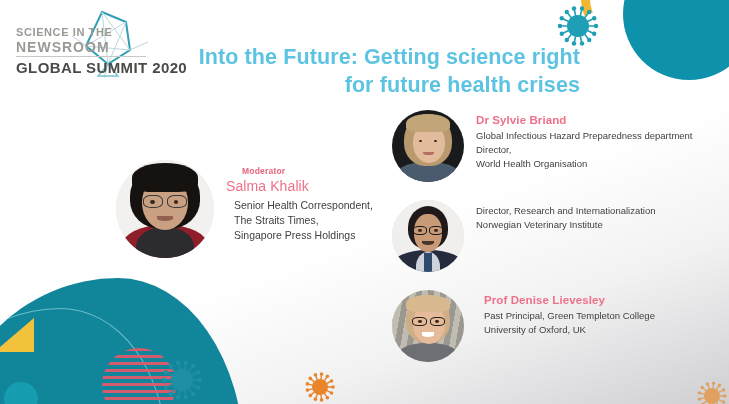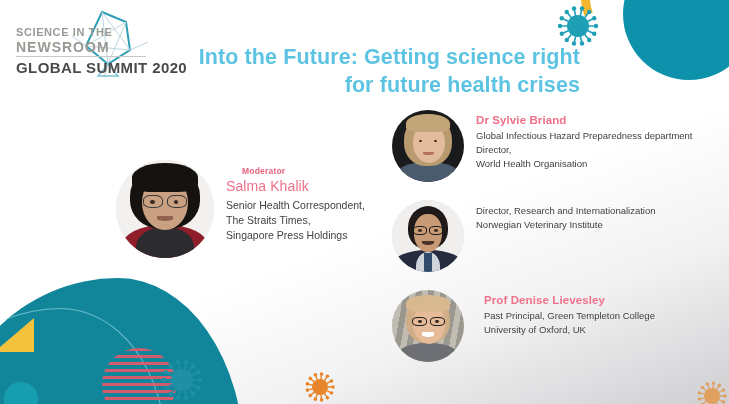--- a/index.html
+++ b/index.html
@@ -158,21 +158,21 @@
     color: #ef7089;
     margin-top: 2px;
     margin-left: 8px;
     letter-spacing: .1px;
   }
   .mod-role {
     font-size: 10.5px;
     color: #3f3f3f;
     line-height: 1.42;
     margin-top: 4px;
-    margin-left: 8px;
+    margin-left: 16px;
   }
 
   
   .panelists { position: absolute; left: 392px; top: 108px; width: 337px; }
   .panelist { position: relative; height: 90px; }
   .pl-photo {
     position: absolute; left: 0; top: 2px;
     width: 72px; height: 72px;
     border-radius: 50%;
     overflow: hidden;

